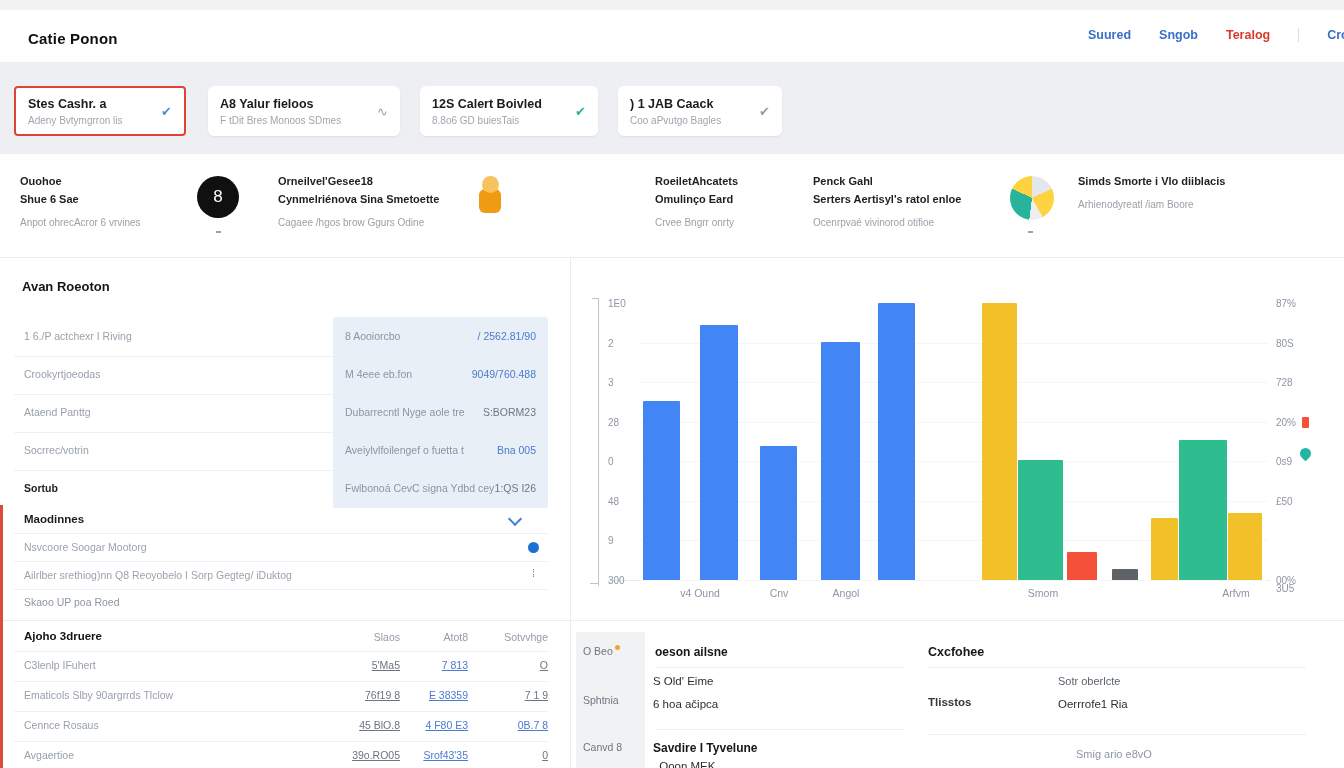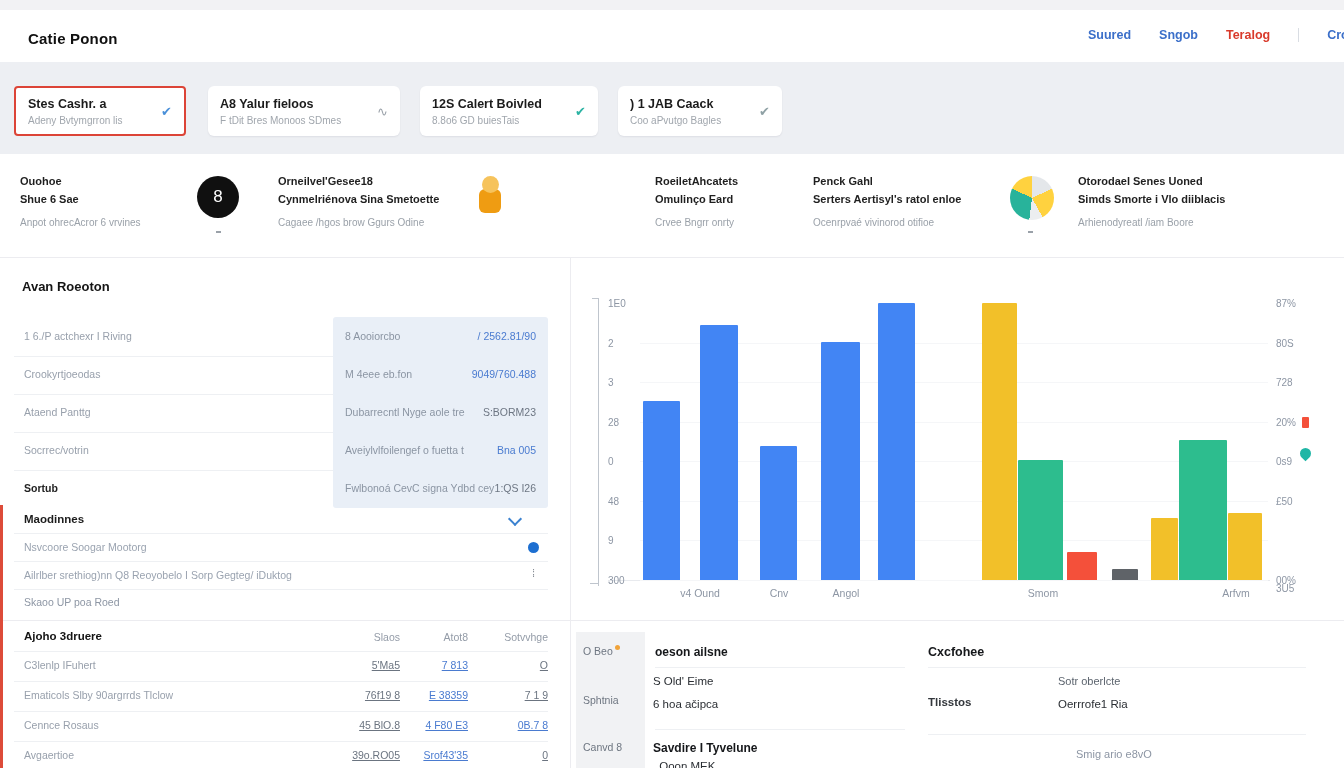--- a/index.html
+++ b/index.html
@@ -140,21 +140,20 @@
 
   <div class="abs feat" style="left:813px;top:172px;width:200px;">
     <div class="l">Penck Gahl</div>
     <div class="l">Serters Aertisyl's ratol enloe</div>
     <div class="s">Ocenrpvaé vivinorod otifioe</div>
   </div>
   <div class="abs pieicon" style="left:1010px;top:176px;"></div>
   <div class="abs minidash" style="left:1028px;top:231px;"></div>
 
   <div class="abs feat" style="left:1078px;top:172px;width:240px;">
-    <div class="l">Otorodael Senes Uoned</div>
     <div class="l">Simds Smorte i Vlo diiblacis</div>
     <div class="s">Arhienodyreatl /iam Boore</div>
   </div>
 
   <div class="abs hline" style="left:0;top:257px;width:1344px;"></div>
   <div class="abs vline" style="left:570px;top:258px;height:510px;"></div>
   <div class="abs hline" style="left:0;top:620px;width:1344px;"></div>
 
   <div class="abs paneltitle" style="left:22px;top:279px;">Avan Roeoton</div>
   <div class="abs bluepanel"></div>

